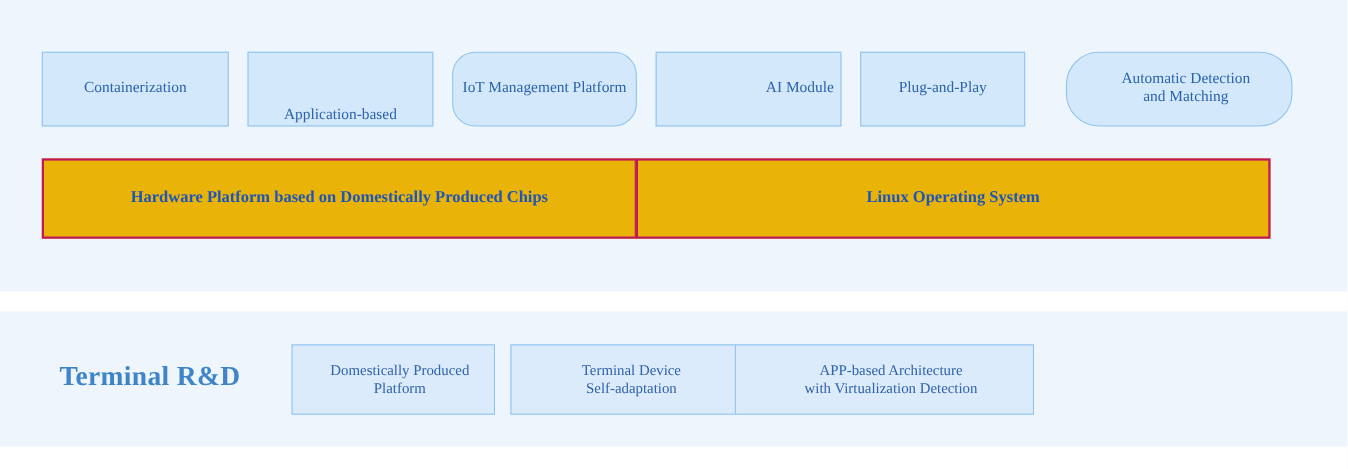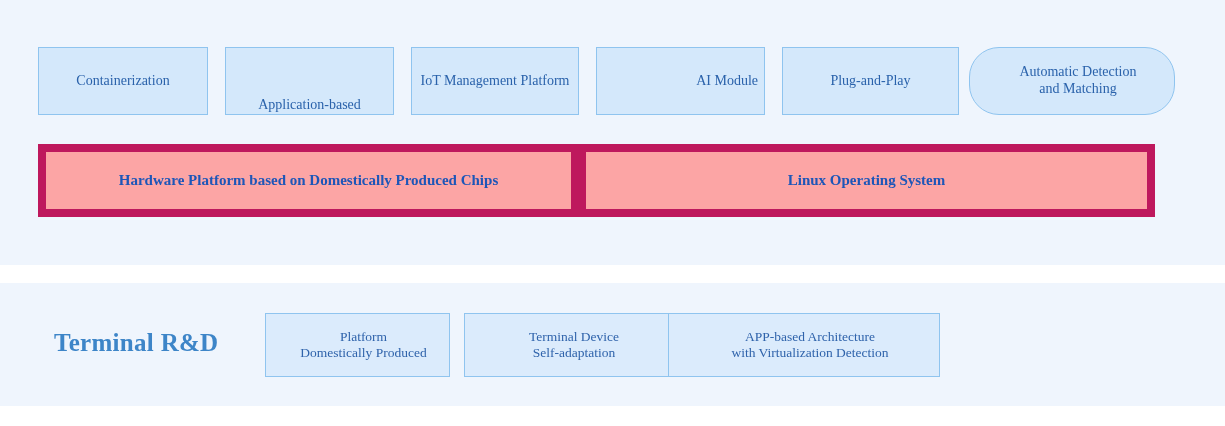--- a/index.html
+++ b/index.html
@@ -39,22 +39,22 @@
   
   .chip {
     background: #d4e8fb;
     border: 1px solid #8fc4ef;
     color: #2a62ab;
     font-size: 14px;
   }
 
   
   .platform {
-    background: #fca5a5;
-    border: 8px solid #be185d;
+    background: #eab308;
+    border: 2px solid #be185d;
     color: #1d56b8;
     font-size: 15px;
     font-weight: bold;
   }
 
   
   .chip-sub {
     background: #dbebfc;
     border: 1px solid #8fc4ef;
     color: #2f63ab;
@@ -74,23 +74,23 @@
     color: #3d85c8;
     letter-spacing: 0.3px;
     white-space: nowrap;
   }
 
   
   
   .r1 { top: 47px; height: 68px; }
   #chip-containerization { left: 38px;   width: 170px; }
   #chip-application-based{ left: 225px;  width: 169px; align-items: flex-end; }
-  #chip-iot-platform     { left: 411px;  width: 168px; }
+  #chip-iot-platform     { left: 411px;  width: 168px; border-radius: 21px; }
   #chip-ai-module        { left: 596px;  width: 169px; text-align: right; }
-  #chip-plug-and-play    { left: 782px;  width: 177px; }
+  #chip-plug-and-play    { left: 782px;  width: 150px; }
   #chip-auto-detection   { left: 969px;  width: 206px; border-radius: 30px; }
 
   
   .r2 { top: 144px; height: 73px; }
   #platform-hardware { left: 38px;  width: 541px; }
   #platform-linux    { left: 578px; width: 577px; }
 
   
   .r3 { top: 313px; height: 64px; }
   #chip-domestic-platform { left: 265px; width: 185px; }
@@ -136,22 +136,22 @@
 <div class="node platform r2" id="platform-linux">
   <span>Linux Operating System</span>
 </div>
 
 <div id="band-bottom" class="band"></div>
 
 <div id="row-label-terminal">Terminal R&amp;D</div>
 
 <div class="node chip-sub r3" id="chip-domestic-platform">
   <span>
+    <span>Domestically Produced</span>
     <span>Platform</span>
-    <span>Domestically Produced</span>
   </span>
 </div>
 
 <div class="node chip-sub r3" id="chip-self-adaptation">
   <span>
     <span>Terminal Device</span>
     <span>Self-adaptation</span>
   </span>
 </div>
 

